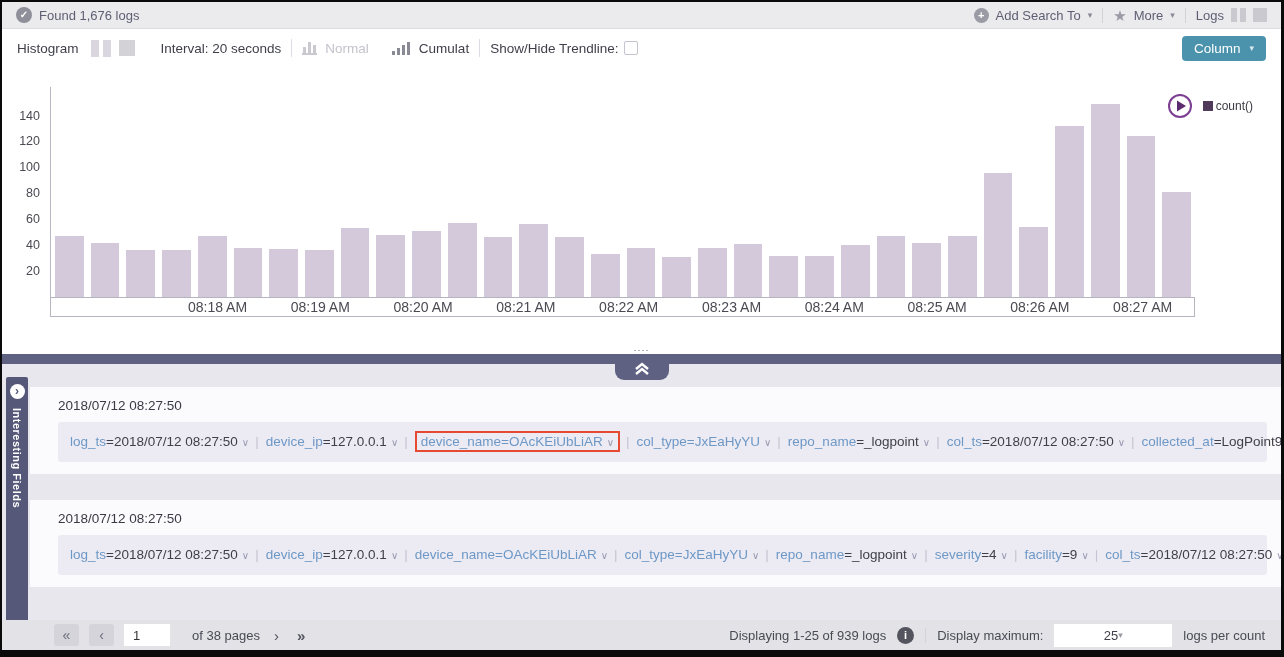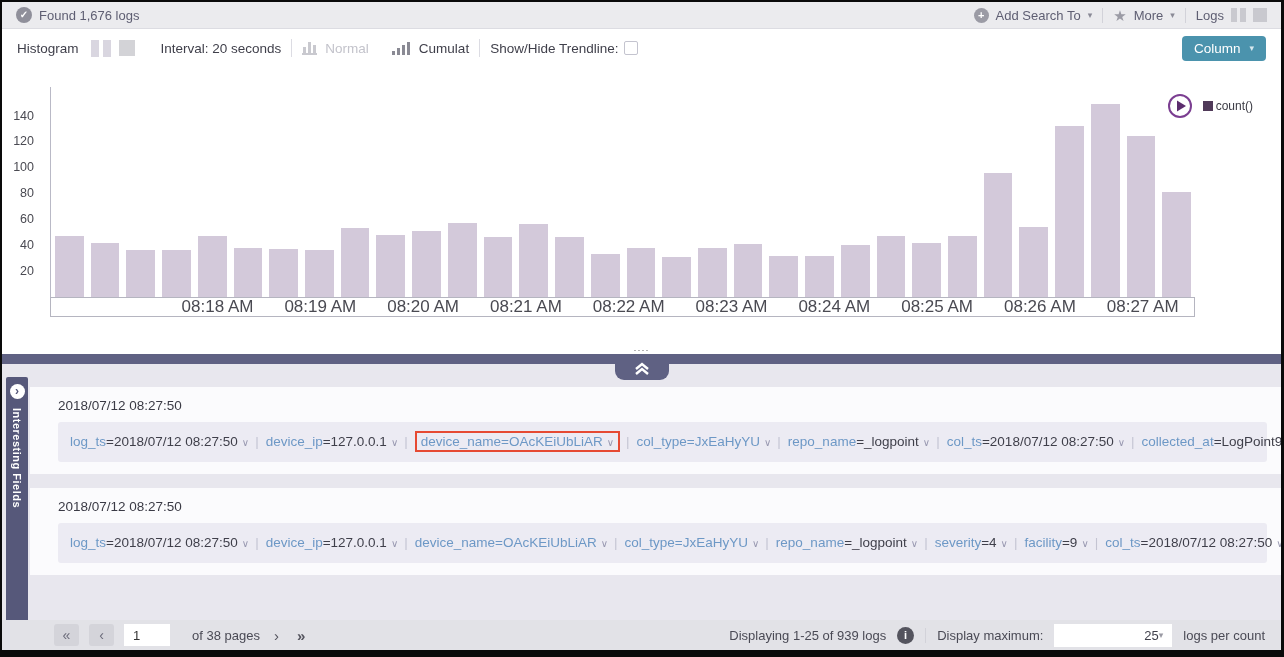--- a/index.html
+++ b/index.html
@@ -32,59 +32,59 @@
   .mini-bars.dark i { background:#8a8a94; }
   .disabled-txt { color:#c3c3cb; }
   .cb { width:14px; height:14px; border:1px solid #c4c4cf; border-radius:2px; background:#fff; margin-left:6px; }
   .col-btn { margin-left:auto; background:#4b93ad; color:#fff; border:none; border-radius:4px; height:25px; padding:0 12px; display:flex; align-items:center; gap:9px; font-size:13.5px; font-family:inherit; }
   .col-btn .w-caret { color:#d7e8ee; font-size:9px; }
 
   
   .chart-wrap { height:287px; flex:none; background:#fff; position:relative; padding-top:20px; }
   .chart-row { display:flex; height:210px; }
   .y-axis { width:48px; position:relative; flex:none; }
-  .ytick { position:absolute; right:16px; transform:translateY(50%); font-size:12.5px; color:#4a4a52; }
+  .ytick { position:absolute; right:10px; transform:translateY(50%); font-size:12.5px; color:#4a4a52; }
   .plot { flex:1; margin-right:86px; border-left:1px solid #b9b9c6; display:flex; align-items:flex-end; gap:7px; padding:0 4px; }
   .bar { flex:1; background:#d3c9da; }
   .x-band { margin-left:48px; margin-right:86px; height:20px; border:1px solid #b5b5c0; display:flex; padding-left:9%; }
-  .xlab { flex:1; text-align:center; line-height:18px; font-size:17px; color:#4a4a52; white-space:nowrap; }
+  .xlab { flex:1; text-align:center; line-height:18px; font-size:14px; color:#4a4a52; white-space:nowrap; }
   .date-row { margin-left:48px; margin-right:86px; text-align:center; font-size:13px; color:#4a4a52; margin-top:7px; }
   .legend { position:absolute; top:26px; right:28px; display:flex; align-items:center; gap:10px; }
   .legend-item { display:flex; align-items:center; font-size:12px; color:#3c3c45; }
   .legend-sq { width:10px; height:10px; background:#503a59; margin-right:3px; display:inline-block; }
 
   
   .collapse-bar { height:10px; flex:none; background:#5f6183; position:relative; z-index:3; }
   .collapse-tab { position:absolute; top:0; left:50%; transform:translateX(-50%); width:54px; height:26px; background:#5f6183; border-radius:0 0 9px 9px; display:flex; align-items:flex-end; justify-content:center; padding-bottom:4px; }
   .collapse-dots { position:absolute; top:-8px; left:50%; transform:translateX(-50%); color:#555; font-size:9px; letter-spacing:1px; line-height:8px; }
 
   
   .content { flex:1; background:#e8e7ee; position:relative; padding:23px 0 0 28px; overflow:hidden; }
   .sidebar { position:absolute; left:4px; top:13px; width:22px; height:245px; background:#56587a; display:flex; flex-direction:column; align-items:center; padding-top:7px; gap:9px; border-radius:2px; }
   .sb-circ { width:15px; height:15px; border-radius:50%; background:#fff; color:#56587a; font-weight:bold; font-size:12px; line-height:14px; text-align:center; flex:none; }
   .sb-text { writing-mode:vertical-rl; color:#fff; font-size:11px; font-weight:bold; letter-spacing:0.5px; white-space:nowrap; }
-  .card { background:#fbfbfd; padding:11px 14px 12px 28px; margin-bottom:14px; }
+  .card { background:#fbfbfd; padding:11px 14px 12px 28px; margin-bottom:26px; }
   .ts { font-size:13.5px; color:#3a3a45; margin-bottom:9px; }
   .fields { background:#ecebf3; border-radius:3px; padding:7px 12px; font-size:13.5px; line-height:25px; color:#3f3f4a; }
   .chip { white-space:nowrap; }
   .chip.hl { border:2px solid #e64a33; padding:1px 4px; }
   .k { color:#6d98c6; }
   .v-dark { color:#3f3f4a; }
   .v-blue { color:#6d98c6; }
   .chev { color:#9898b0; font-size:10px; margin-left:4px; }
   .sep { color:#c4c4d2; margin:0 7px 0 6px; }
 
   
   .pagebar { height:30px; flex:none; background:#e2e2e7; display:flex; align-items:center; gap:10px; padding:0 16px 0 52px; font-size:13px; color:#4a4a55; }
   .pgbtn { width:25px; height:22px; background:#d4d4da; border:none; border-radius:3px; color:#6b6b7a; font-size:14px; line-height:22px; text-align:center; font-family:inherit; }
   .pg-arrow { background:none; border:none; color:#55555f; font-size:15px; font-family:inherit; padding:0 4px; }
   .pginput { width:46px; height:22px; border:none; background:#fff; font-size:13px; color:#333; padding-left:9px; font-family:inherit; }
   .pb-right { margin-left:auto; display:flex; align-items:center; gap:11px; }
   .info-ic { width:17px; height:17px; border-radius:50%; background:#54545e; color:#fff; font-size:11px; font-weight:bold; line-height:17px; text-align:center; }
-  .select { width:118px; height:23px; background:#fff; display:flex; align-items:center; justify-content:flex-end; padding:0 9px; color:#3f3f4a; }
+  .select { width:118px; height:23px; background:#fff; display:flex; align-items:center; justify-content:center; padding:0 9px; color:#3f3f4a; }
   .select .caret { color:#9a9aa4; }
 </style>
 </head>
 <body>
 
 <div class="frame">
 
   <div class="topbar">
     <div class="grp">
       <span class="circle-ic">✓</span>

